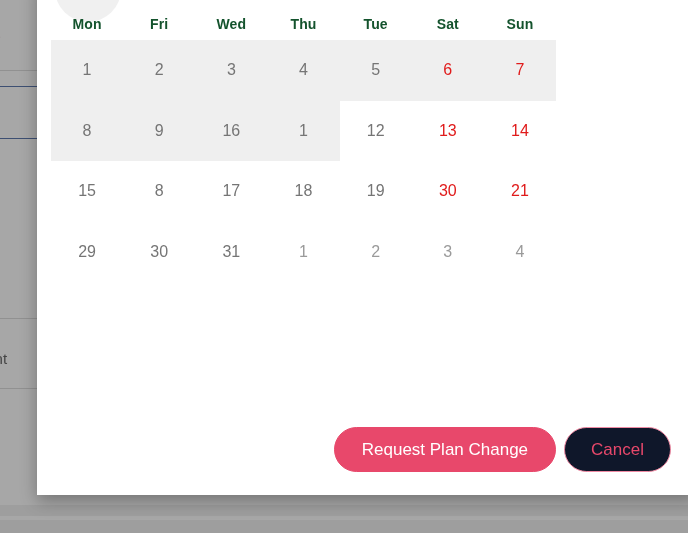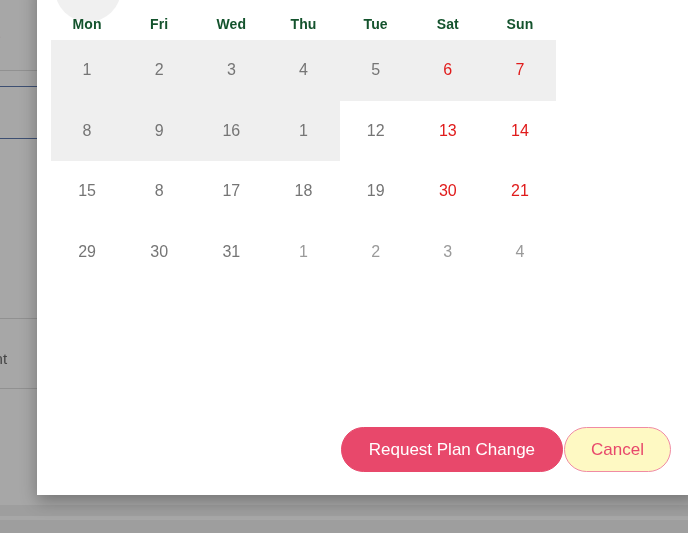--- a/index.html
+++ b/index.html
@@ -150,21 +150,21 @@
     color: #9a9a9a;
   }
 
   
   .footer {
     position: absolute;
     right: 26px;
     top: 447px;
     display: flex;
     align-items: flex-start;
-    gap: 1px;
+    gap: 8px;
   }
 
   .btn {
     font-family: "Liberation Sans", sans-serif;
     font-size: 17px;
     border-radius: 999px;
     cursor: pointer;
     white-space: nowrap;
     display: inline-flex;
     align-items: center;
@@ -174,21 +174,21 @@
 
   .btn-primary {
     background: #e8486b;
     color: #ffffff;
     border: 1px solid #e8486b;
     height: 45px;
     padding: 0 27px;
   }
 
   .btn-secondary {
-    background: #fef9c3;
+    background: #0f172a;
     color: #e8486b;
     border: 1.5px solid #f08ba4;
     height: 45px;
     padding: 0 26px;
   }
 </style>
 </head>
 <body>
 
 <div id="screen">

